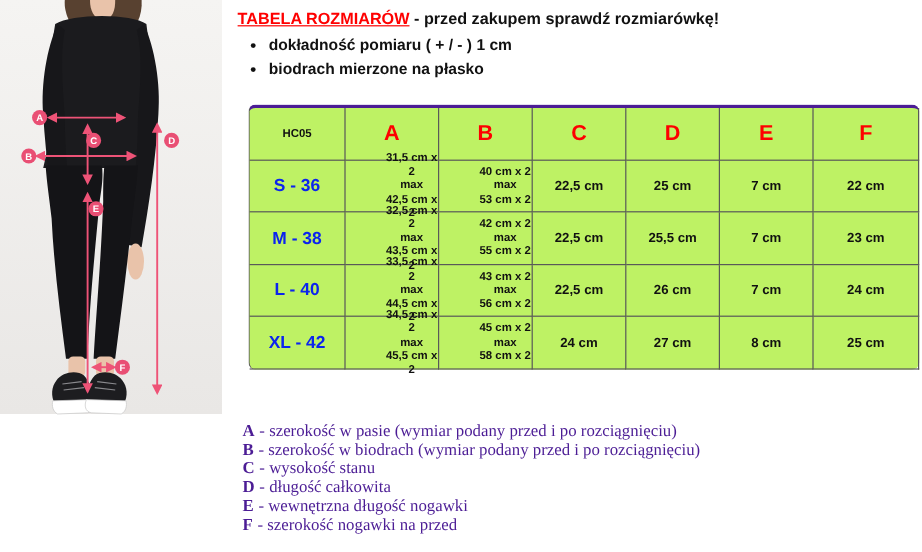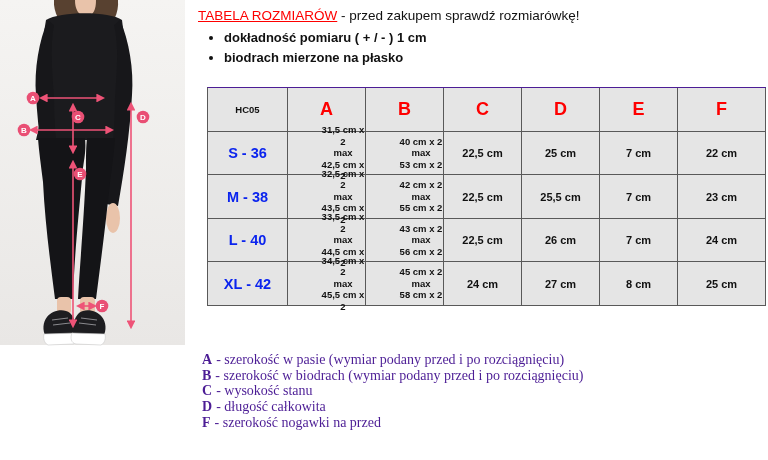--- a/index.html
+++ b/index.html
@@ -8,34 +8,35 @@
     background:#ffffff;
     font-family:"Liberation Sans", sans-serif;
     color:#1a1a1a;
   }
 
   
   .figure-wrap{position:absolute;left:0;top:0;width:185px;height:350px;}
 
   
   .header{position:absolute;left:198px;top:8px;width:560px;}
-  .title-line{font-size:13.5px;font-weight:normal;white-space:nowrap;}
+  .title-line{font-size:13.5px;font-weight:bold;white-space:nowrap;}
   .title-red{color:#fe0000;text-decoration:underline;}
   .title-black{color:#111;}
   .header ul{margin:7px 0 0 26px;padding:0;}
   .header li{font-size:13px;font-weight:bold;margin-bottom:5px;color:#111;}
 
   
   .size-table{
     position:absolute;left:207px;top:87px;
     display:grid;
     grid-template-columns:80px 78px 78px 78px 78px 78px 88px;
     grid-template-rows:44px 43px 44px 43px 44px;
-    border-top:1px solid #4c1d95;border-left:1px solid #595959;
-    background:#e5e5e5;
+    border-top:3px solid #4c1d95;border-left:1px solid #595959;
+    background:#bef264;
+    border-radius:6px;
   }
   .cell{
     border-right:1px solid #595959;border-bottom:1px solid #595959;
     display:flex;flex-direction:column;align-items:center;justify-content:center;
     text-align:center;
   }
   .cell.code{font-size:9.5px;font-weight:bold;color:#111;}
   .cell.colhead{font-size:18px;font-weight:bold;color:#fe0000;}
   .cell.size{font-size:14.5px;font-weight:bold;color:#0b24ee;}
   .cell.multiline span{display:block;font-size:9.5px;font-weight:bold;line-height:11.5px;color:#111;margin-left:33px;}
@@ -195,14 +196,15 @@
   <div class="cell val">27 cm</div>
   <div class="cell val">8 cm</div>
   <div class="cell val">25 cm</div>
 </div>
 
 <div class="legend">
   <div class="legend-row"><b>A</b><span>- szerokość w pasie (wymiar podany przed i po rozciągnięciu)</span></div>
   <div class="legend-row"><b>B</b><span>- szerokość w biodrach (wymiar podany przed i po rozciągnięciu)</span></div>
   <div class="legend-row"><b>C</b><span>- wysokość stanu</span></div>
   <div class="legend-row"><b>D</b><span>- długość całkowita</span></div>
+  <div class="legend-row"><b>E</b><span>- wewnętrzna długość nogawki</span></div>
   <div class="legend-row"><b>F</b><span>- szerokość nogawki na przed</span></div>
 </div>
 
 </body></html>

